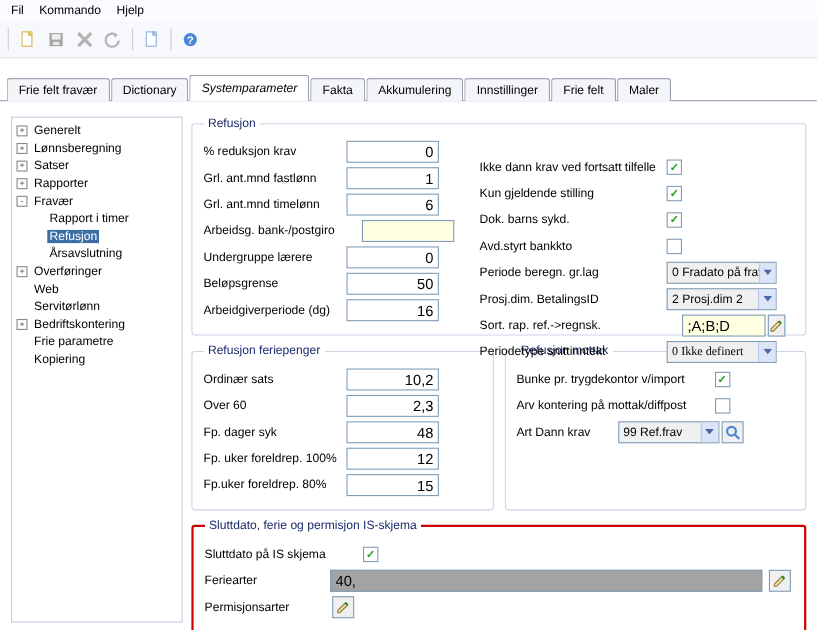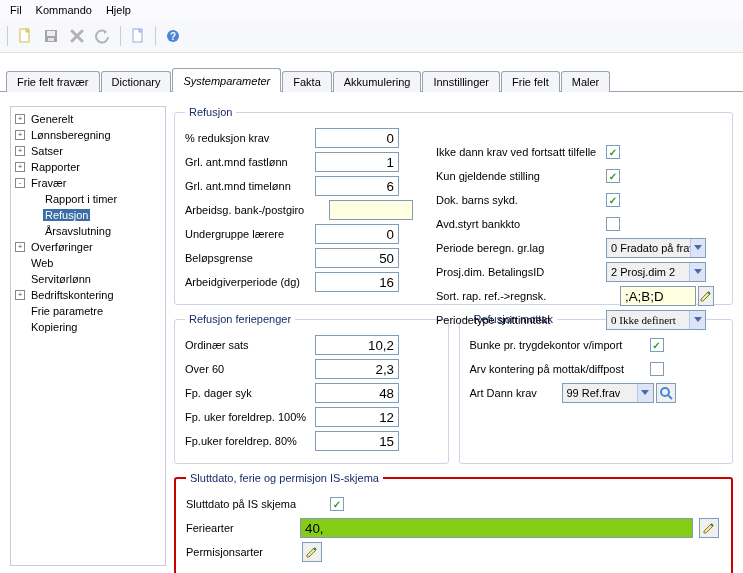--- a/index.html
+++ b/index.html
@@ -199,21 +199,21 @@
     display: grid;
     grid-template-columns: 110px 1fr 24px;
     align-items: center;
     height: 24px;
     gap: 4px;
   }
   .wide-input {
     height: 20px;
     border: 1px solid #7f9db9;
     padding: 2px 4px;
-    background: #84cc16;
+    background: #a3a3a3;
   }
   svg { display: block; }
   .refusjon-wrap { position: relative; }
 </style>
 </head>
 <body>
 
 <div class="menubar">
   <span>Fil</span>
   <span>Kommando</span>

